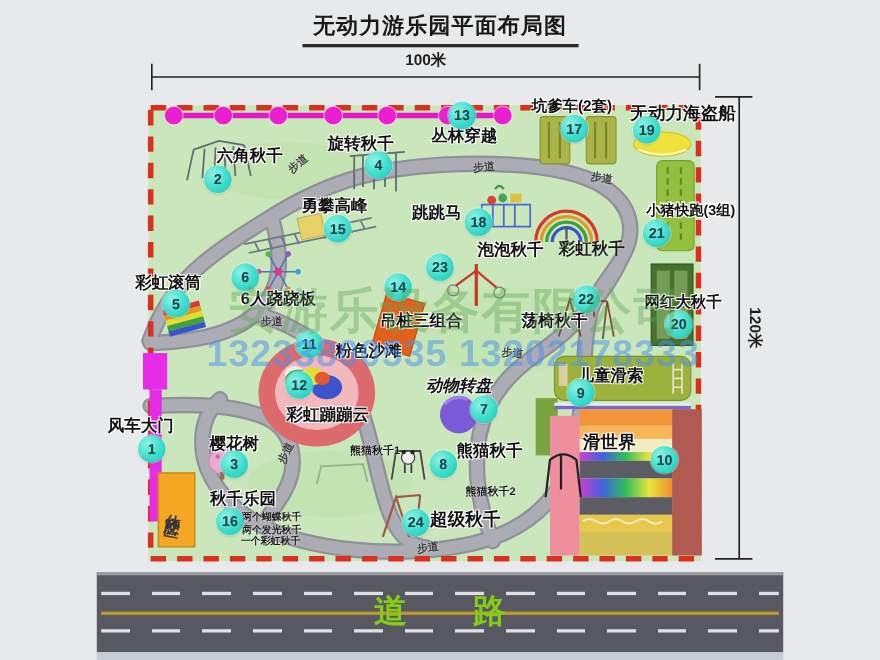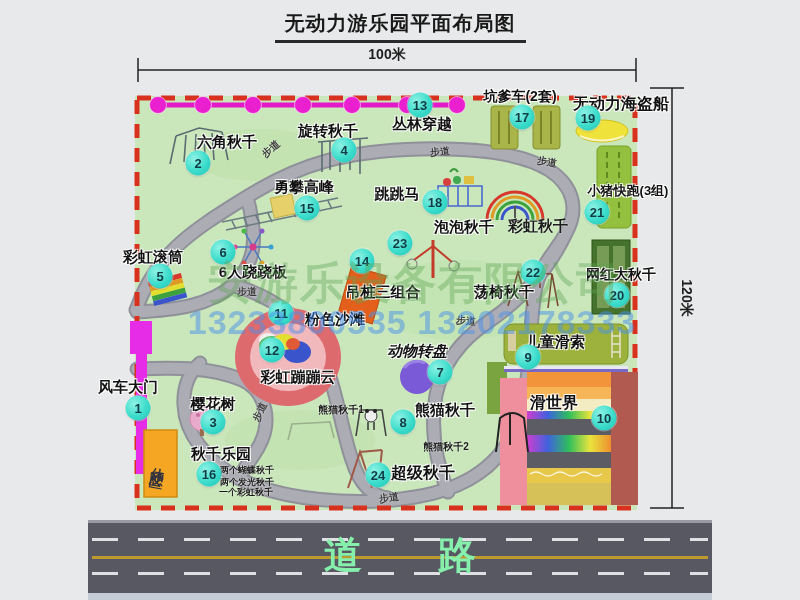--- a/index.html
+++ b/index.html
@@ -26,21 +26,21 @@
     writing-mode:vertical-rl;font-size:14px;font-weight:bold;color:#35353f;letter-spacing:4px;z-index:4;}
   .wm{position:absolute;transform:translate(-50%,-50%);white-space:nowrap;z-index:9;pointer-events:none;font-weight:bold;}
   .wm.company{left:415px;top:283px;font-size:44px;color:rgba(96,164,84,.40);letter-spacing:2px;}
   .wm.phones{left:412px;top:322px;font-size:34px;color:rgba(72,144,235,.50);letter-spacing:1px;}
   .road{position:absolute;left:88px;top:520px;width:624px;height:70px;background:#585863;
     border-top:3px solid #9a9aa4;z-index:2;}
   .lane{position:absolute;left:4px;right:4px;}
   .lane.dash{height:3px;background:repeating-linear-gradient(90deg,#e0e0e4 0 26px,transparent 26px 46px);}
   .lane.yellow{height:3px;background:#bd9a2e;}
   .road-label{position:absolute;left:0;top:50%;width:100%;transform:translateY(-54%);
-    text-align:center;font-size:38px;font-weight:bold;color:#86efac;}
+    text-align:center;font-size:30px;font-weight:bold;color:#84cc16;}
   .bottom-strip{position:absolute;left:88px;top:593px;width:624px;height:7px;background:#c6ccd6;z-index:2;}
 </style>
 </head>
 <body>
 
 <div class="canvas">
 
   <div class="title-wrap">
     <span>无动力游乐园平面布局图</span>
   </div>

